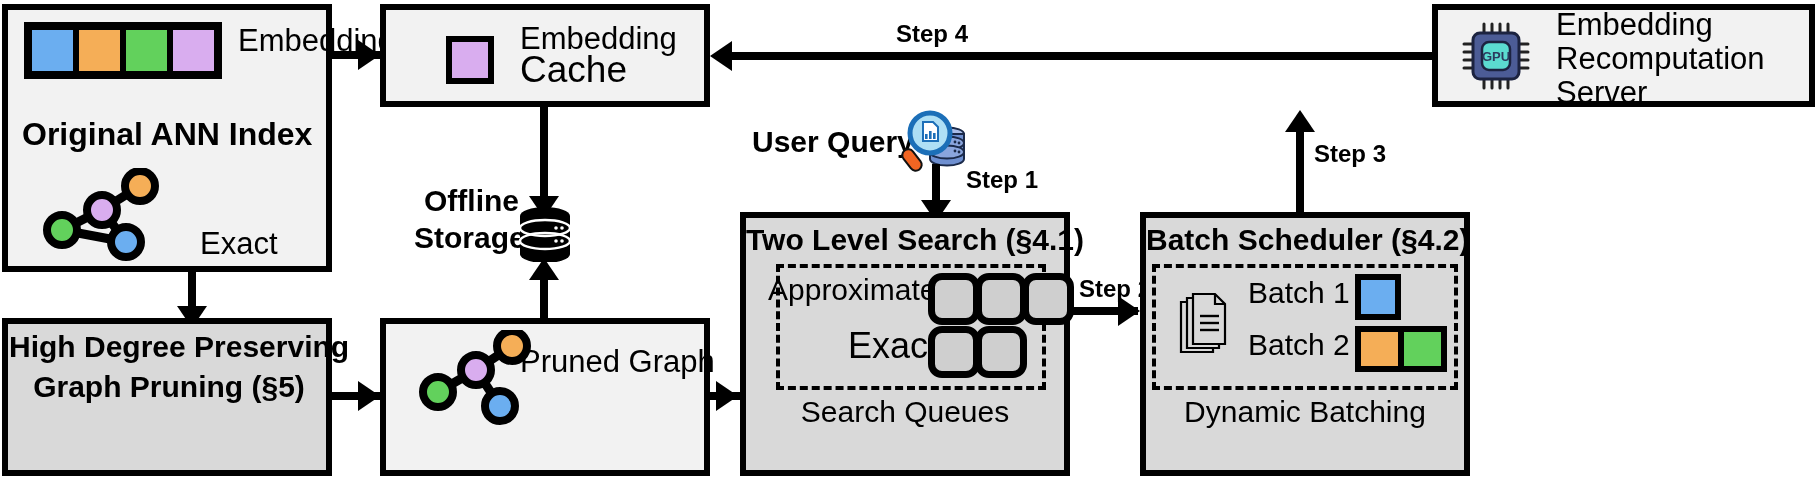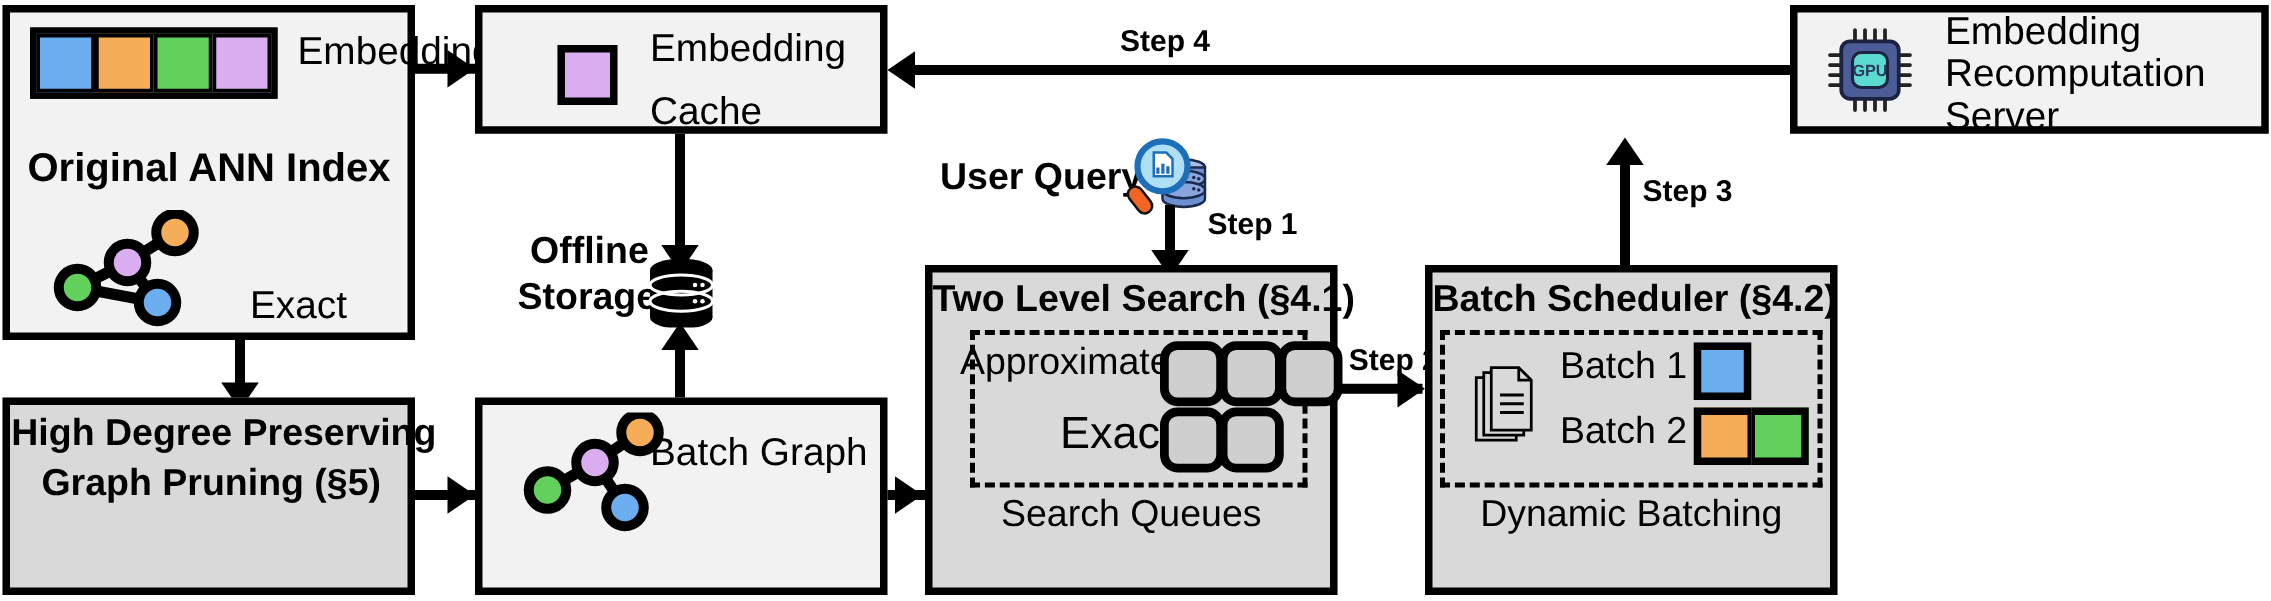--- a/index.html
+++ b/index.html
@@ -79,21 +79,21 @@
   <div class="box gray" style="left:2px;top:318px;width:330px;height:158px;"></div>
   <div class="lbl ttl-b" style="left:9px;top:331px;font-size:30px;text-align:center;width:316px;">High Degree Preserving</div>
   <div class="lbl ttl-b" style="left:9px;top:371px;font-size:30px;text-align:center;width:320px;">Graph Pruning (§5)</div>
 
   <div class="ar-line" style="left:332px;top:392px;width:48px;height:8px;"></div>
   <div class="ar-head ar-right" style="left:358px;top:381px;"></div>
 
   <div class="box" style="left:380px;top:4px;width:330px;height:103px;"></div>
   <div class="swatch" style="left:446px;top:36px;width:48px;height:48px;background:#D9ADEF;"></div>
   <div class="lbl ttl" style="left:520px;top:22px;font-size:31px;">Embedding</div>
-  <div class="lbl ttl" style="left:520px;top:72px;font-size:31px;">Cache</div>
+  <div class="lbl ttl" style="left:520px;top:50px;font-size:37px;">Cache</div>
 
   <div class="ar-line" style="left:540px;top:107px;width:8px;height:95px;"></div>
   <div class="ar-head ar-down" style="left:529px;top:196px;"></div>
 
   <div class="lbl ttl-b" style="left:424px;top:185px;font-size:30px;">Offline</div>
   <div class="lbl ttl-b" style="left:414px;top:222px;font-size:30px;">Storage</div>
 
   <svg class="icon" style="left:518px;top:206px;" width="54" height="56" viewBox="0 0 54 56">
     <ellipse cx="27" cy="10" rx="25" ry="9" fill="#000"></ellipse>
     <rect x="2" y="10" width="50" height="38" fill="#000"></rect>
@@ -120,21 +120,21 @@
       <line x1="68" y1="40" x2="104" y2="16"></line>
       <line x1="68" y1="40" x2="92" y2="76"></line>
     </g>
     <g stroke="#000" stroke-width="8">
       <circle cx="104" cy="16" r="15" fill="#F5AE57"></circle>
       <circle cx="68" cy="40" r="15" fill="#D9ADEF"></circle>
       <circle cx="30" cy="62" r="15" fill="#62D15C"></circle>
       <circle cx="92" cy="76" r="15" fill="#6BAEF0"></circle>
     </g>
   </svg>
-  <div class="lbl ttl" style="left:520px;top:345px;font-size:31px;">Batch Graph</div>
+  <div class="lbl ttl" style="left:520px;top:345px;font-size:31px;">Pruned Graph</div>
 
   <div class="ar-line" style="left:710px;top:392px;width:30px;height:8px;"></div>
   <div class="ar-head ar-right" style="left:716px;top:381px;"></div>
 
   <div class="lbl ttl-b" style="left:752px;top:126px;font-size:30px;">User Query</div>
 
   <svg class="icon" style="left:900px;top:108px;" width="72" height="66" viewBox="0 0 72 66">
 
     <g>
       <ellipse cx="47" cy="26" rx="17" ry="6.5" fill="#A8BCE8" stroke="#1b2a4a" stroke-width="2"></ellipse>

